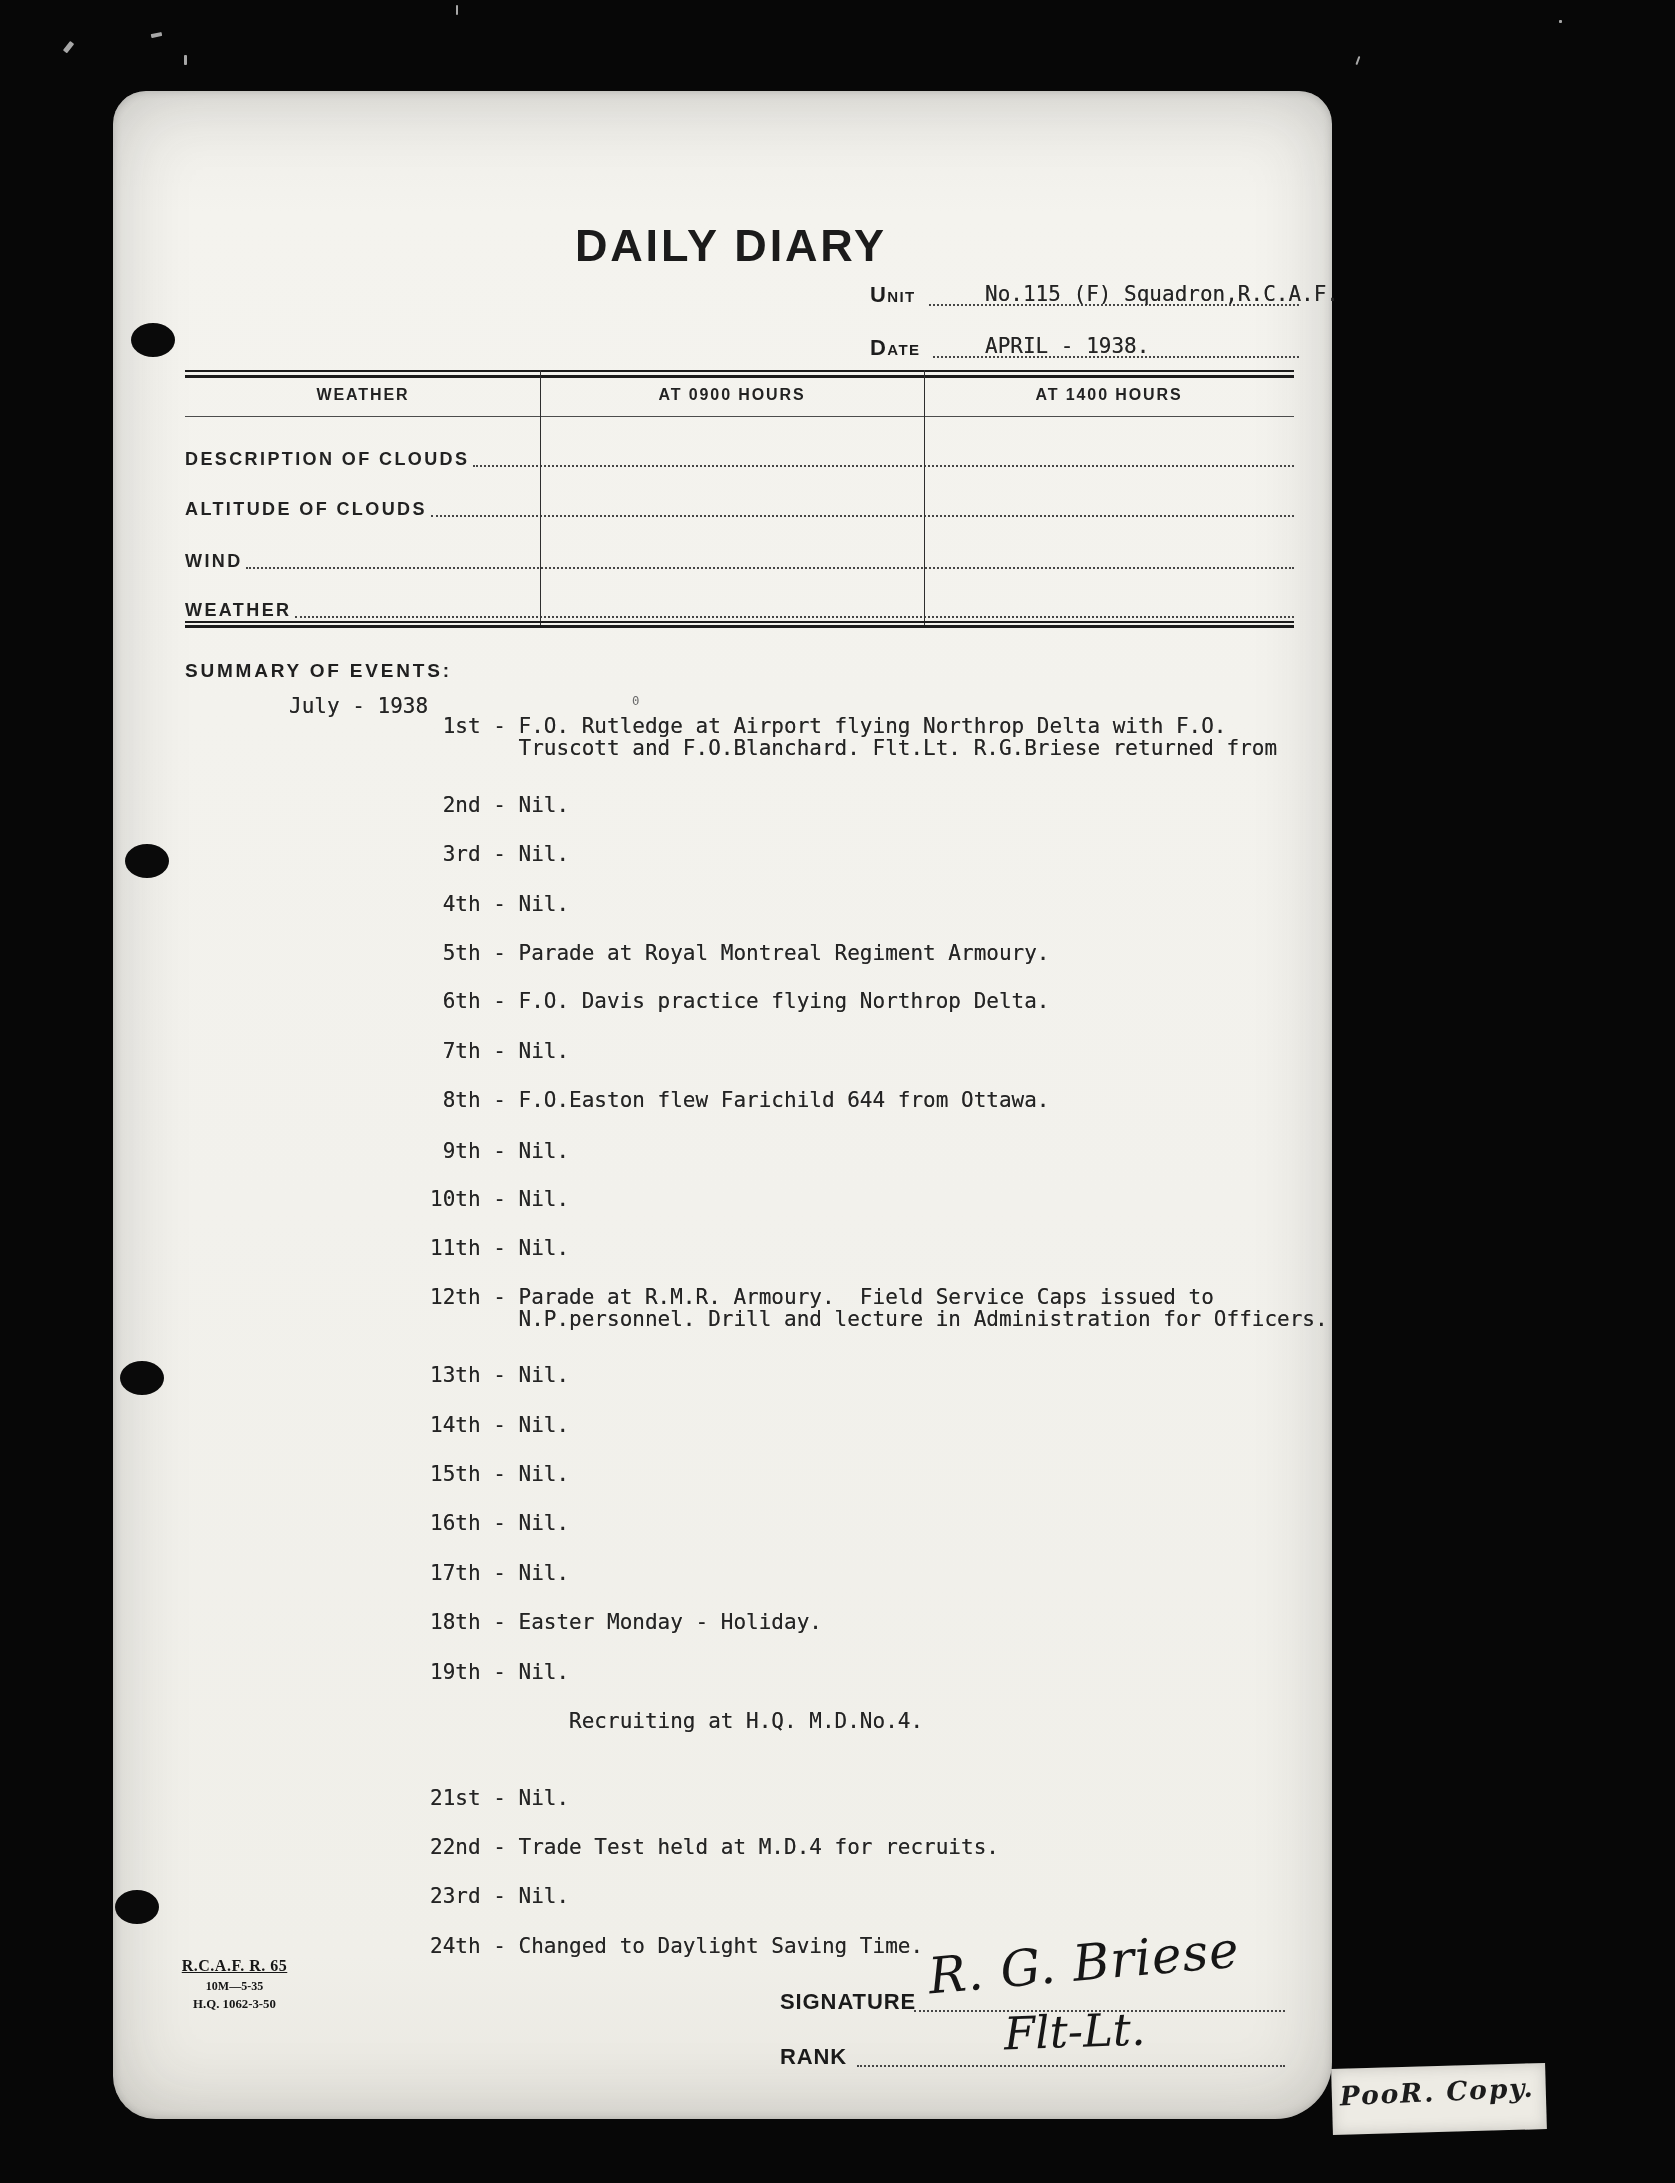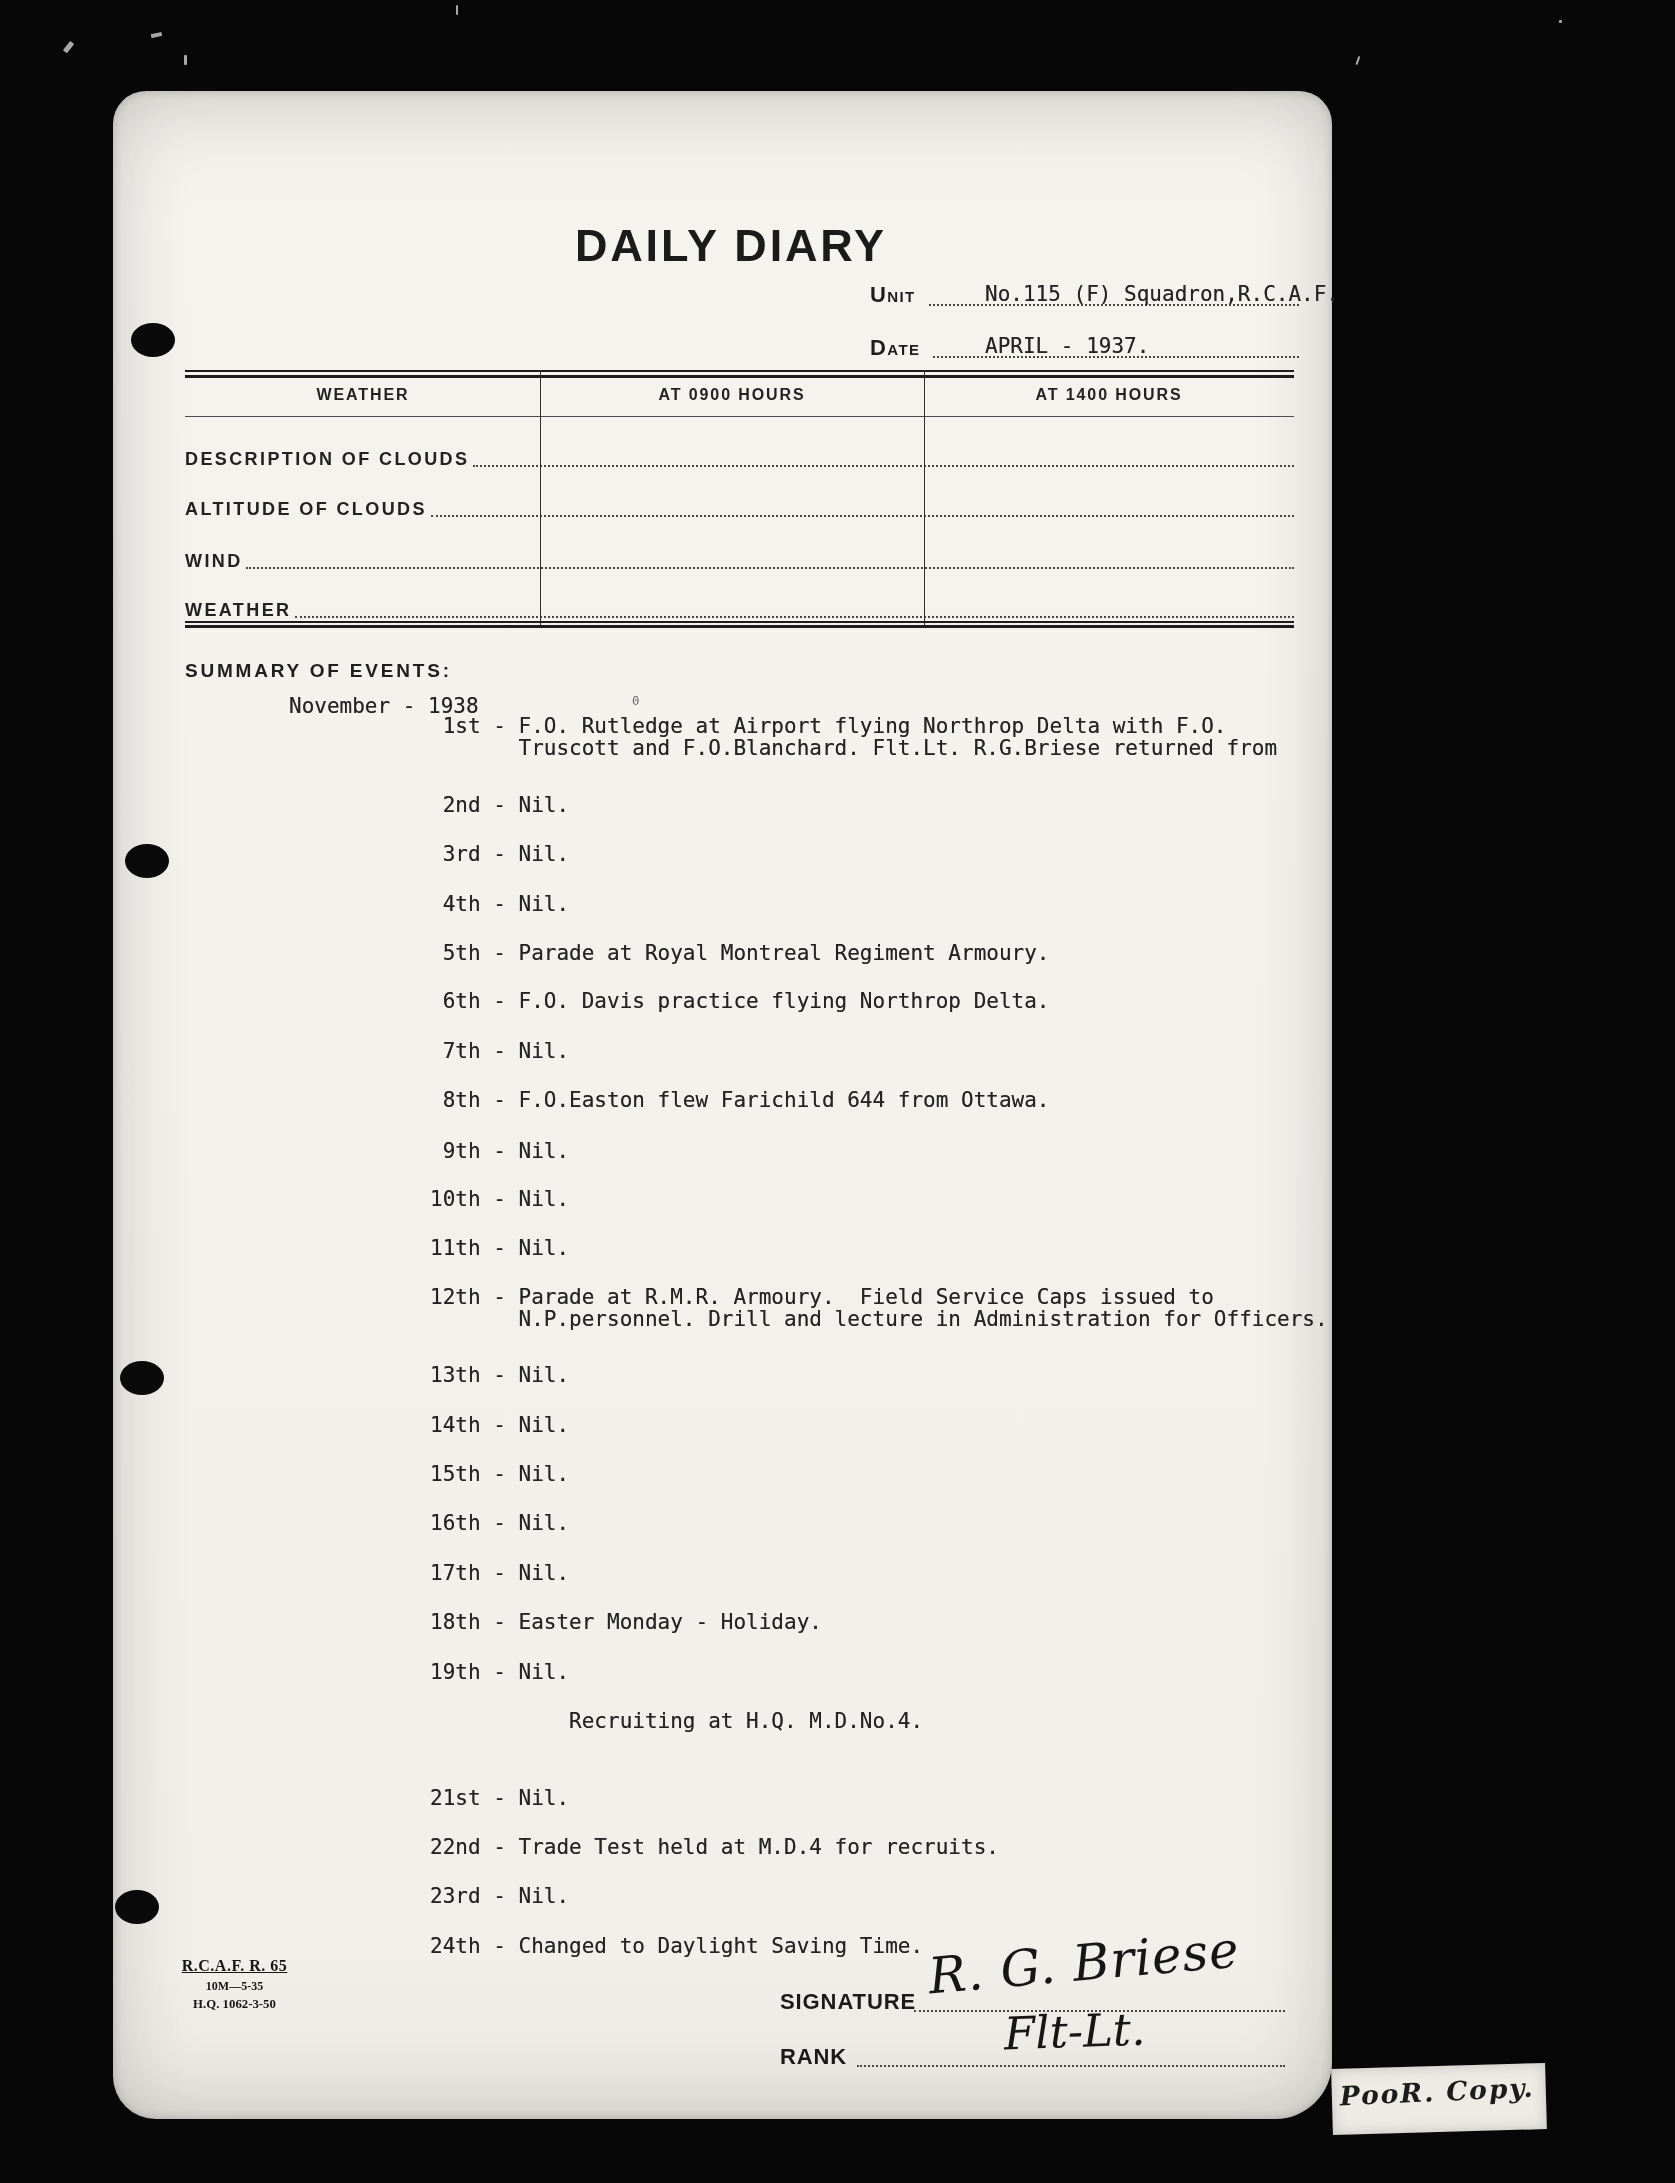--- a/index.html
+++ b/index.html
@@ -90,21 +90,21 @@
   <div class="hole" style="left:2.4px;top:1799px;"></div>
 
   <div class="title">DAILY DIARY</div>
 
   <div class="formlabel" style="left:757px;top:191px;">Unit</div>
   <div class="dots" style="left:816px;top:213px;width:370px;"></div>
   <div class="typed typedabs" style="left:872px;top:192px;">No.115 (F) Squadron,R.C.A.F.</div>
 
   <div class="formlabel" style="left:757px;top:244px;">Date</div>
   <div class="dots" style="left:820px;top:265px;width:366px;"></div>
-  <div class="typed typedabs" style="left:872px;top:244px;">APRIL - 1937.</div>
+  <div class="typed typedabs" style="left:872px;top:244px;">APRIL - 1938.</div>
 
   <div>
     <div class="rule" style="top:279px;height:1.9px;"></div>
     <div class="rule" style="top:284px;height:3.3px;"></div>
 
     <div class="colhead" style="left:250px;top:295px;">WEATHER</div>
     <div class="colhead" style="left:619px;top:295px;">AT 0900 HOURS</div>
     <div class="colhead" style="left:996px;top:295px;">AT 1400 HOURS</div>
 
     <div class="rule" style="top:325px;height:1.4px;background:#4c4c4c;"></div>
@@ -127,21 +127,21 @@
     </div>
 
     <div class="vline" style="left:427px;top:279px;height:258px;"></div>
     <div class="vline" style="left:811px;top:279px;height:258px;"></div>
 
     <div class="rule" style="top:530px;height:1.9px;"></div>
     <div class="rule" style="top:534px;height:2.8px;"></div>
   </div>
 
   <div class="sumhead">SUMMARY OF EVENTS:</div>
-  <div class="typed typedabs" style="left:176px;top:604px;">November - 1938</div>
+  <div class="typed typedabs" style="left:176px;top:604px;">July - 1938</div>
   <div class="stray">0</div>
 
   <div class="entries">
     <div class="entry" style="top:624px;">
       <div class="typed"> 1st - F.O. Rutledge at Airport flying Northrop Delta with F.O.</div>
       <div class="typed">       Truscott and F.O.Blanchard. Flt.Lt. R.G.Briese returned from</div>
     </div>
     <div class="entry" style="top:703px;">
       <div class="typed"> 2nd - Nil.</div>
     </div>

